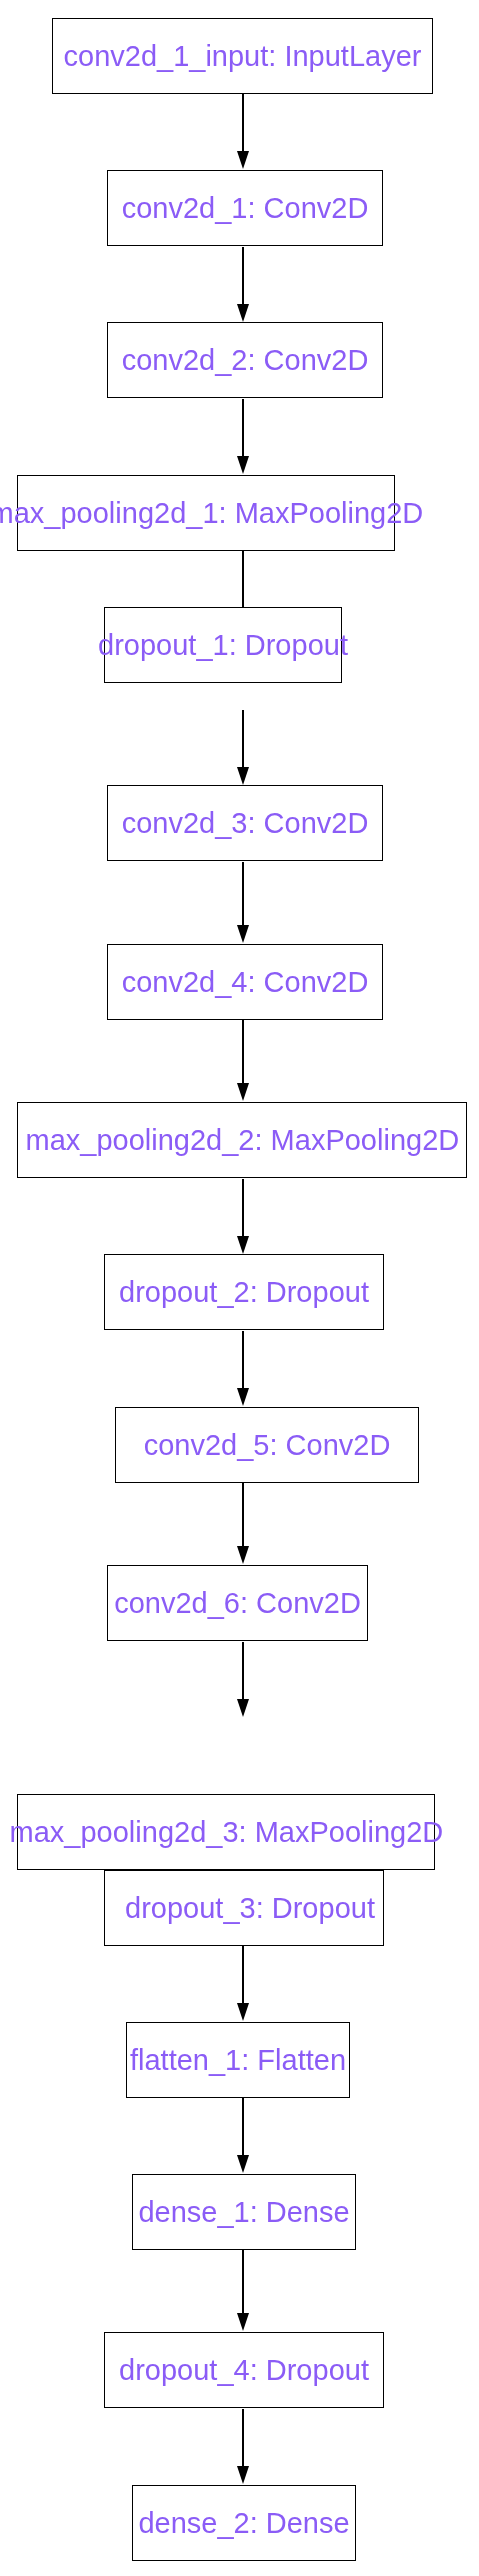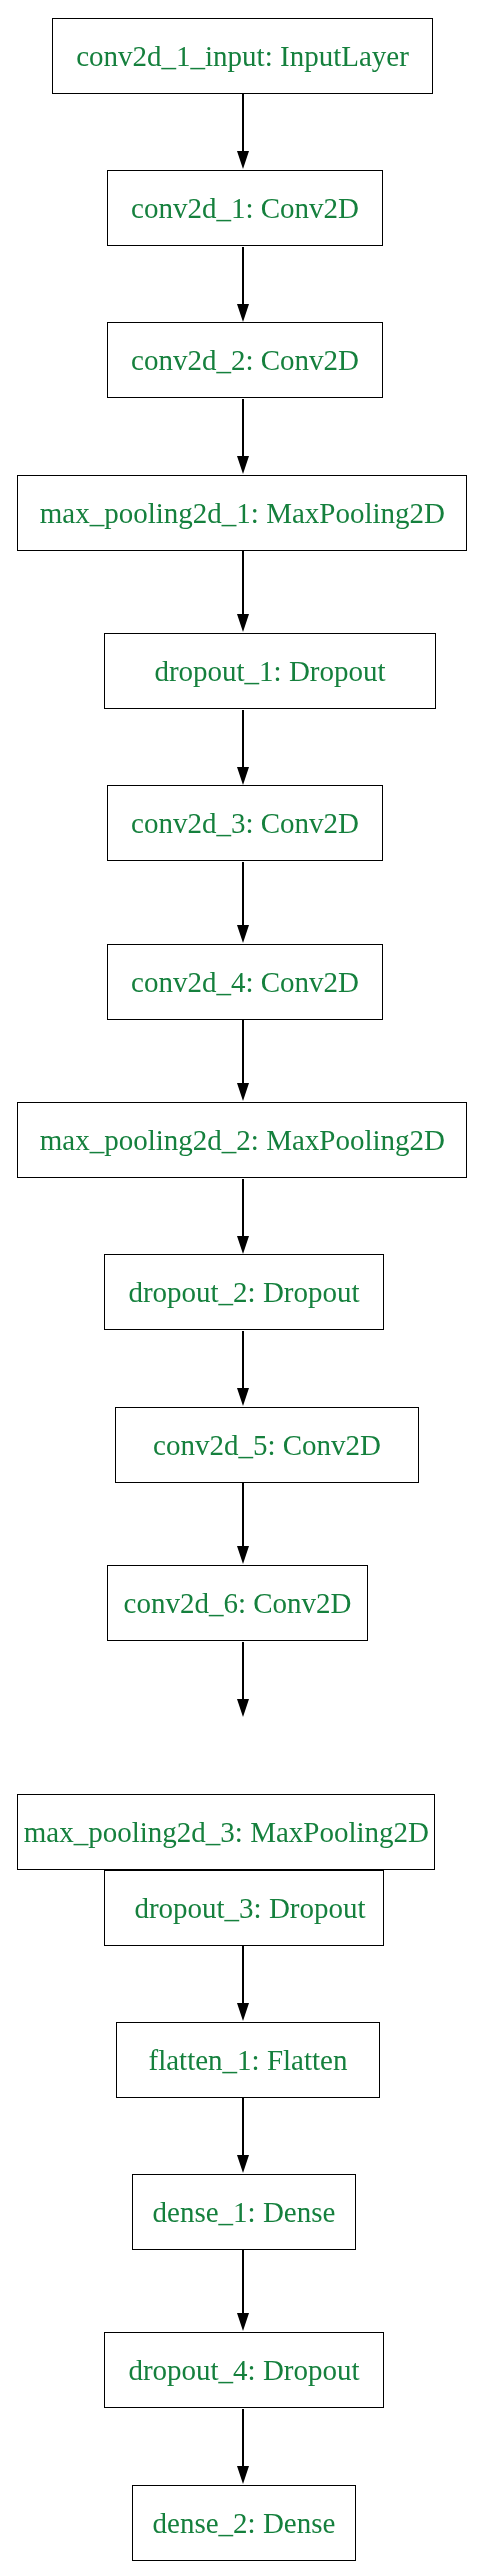--- a/index.html
+++ b/index.html
@@ -28,24 +28,24 @@
     box-sizing: border-box;
     background: #ffffff;
     border: 1.2px solid #000000;
     display: flex;
     align-items: center;
     justify-content: center;
     height: 76px;
   }
 
   .node-label {
-    font-family: Liberation Serif, serif;
+    font-family: Liberation Sans, sans-serif;
     font-size: 29px;
     line-height: 1;
-    color: #15803d;
+    color: #8b5cf6;
     white-space: nowrap;
     letter-spacing: 0px;
   }
 
   .edge {
     position: absolute;
     width: 0;
     height: 0;
   }
   .edge-line {
@@ -135,24 +135,24 @@
     </div>
     <div class="node" style="left: 52px; top: 18px; width: 381px;">
       <span class="node-label">conv2d_1_input: InputLayer</span>
     </div>
     <div class="node" style="left: 107px; top: 170px; width: 276px; text-align: right;">
       <span class="node-label">conv2d_1: Conv2D</span>
     </div>
     <div class="node" style="left: 107px; top: 322px; width: 276px;">
       <span class="node-label">conv2d_2: Conv2D</span>
     </div>
-    <div class="node" style="left: 17.4px; top: 475px; width: 450px;">
+    <div class="node" style="left: 17.4px; top: 475px; width: 378px;">
       <span class="node-label">max_pooling2d_1: MaxPooling2D</span>
     </div>
-    <div class="node" style="left: 104px; top: 633px; width: 332px;">
+    <div class="node" style="left: 104px; top: 607px; width: 238px;">
       <span class="node-label">dropout_1: Dropout</span>
     </div>
     <div class="node" style="left: 107px; top: 785px; width: 276px;">
       <span class="node-label">conv2d_3: Conv2D</span>
     </div>
     <div class="node" style="left: 107px; top: 944px; width: 276px;">
       <span class="node-label">conv2d_4: Conv2D</span>
     </div>
     <div class="node" style="left: 17.4px; top: 1102px; width: 450px;">
       <span class="node-label">max_pooling2d_2: MaxPooling2D</span>
@@ -165,21 +165,21 @@
     </div>
     <div class="node" style="left: 107px; top: 1565px; width: 261px;">
       <span class="node-label">conv2d_6: Conv2D</span>
     </div>
     <div class="node" style="left: 17.4px; top: 1794px; width: 418px;">
       <span class="node-label">max_pooling2d_3: MaxPooling2D</span>
     </div>
     <div class="node" style="left: 104px; top: 1870px; width: 280px; padding-left: 12px;">
       <span class="node-label">dropout_3: Dropout</span>
     </div>
-    <div class="node" style="left: 116px; top: 2022px; width: 264px;">
+    <div class="node" style="left: 126px; top: 2022px; width: 224px;">
       <span class="node-label">flatten_1: Flatten</span>
     </div>
     <div class="node" style="left: 132px; top: 2174px; width: 224px;">
       <span class="node-label">dense_1: Dense</span>
     </div>
     <div class="node" style="left: 104px; top: 2332px; width: 280px;">
       <span class="node-label">dropout_4: Dropout</span>
     </div>
     <div class="node" style="left: 132px; top: 2485px; width: 224px;">
       <span class="node-label">dense_2: Dense</span>

